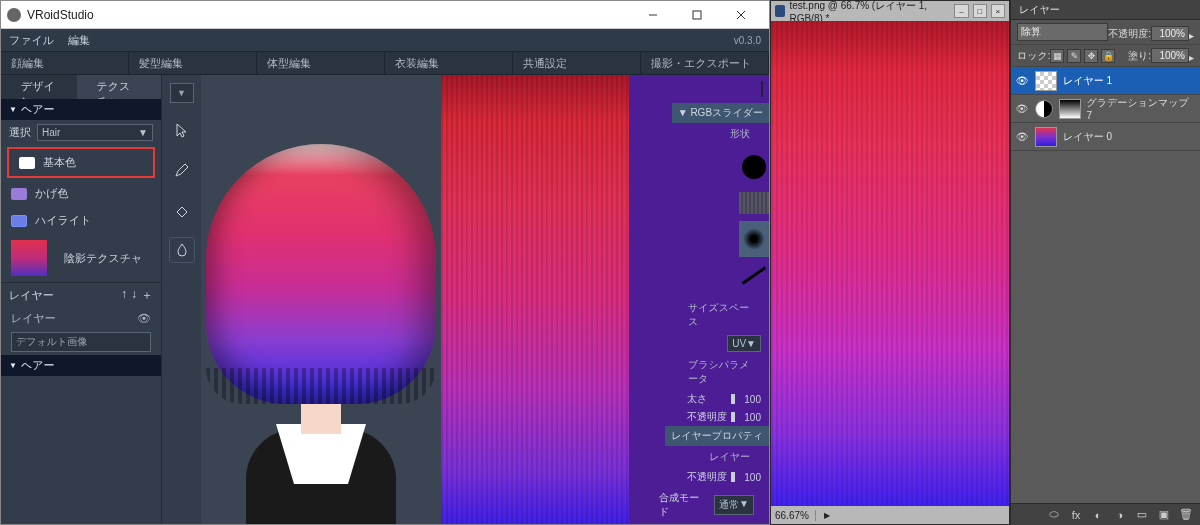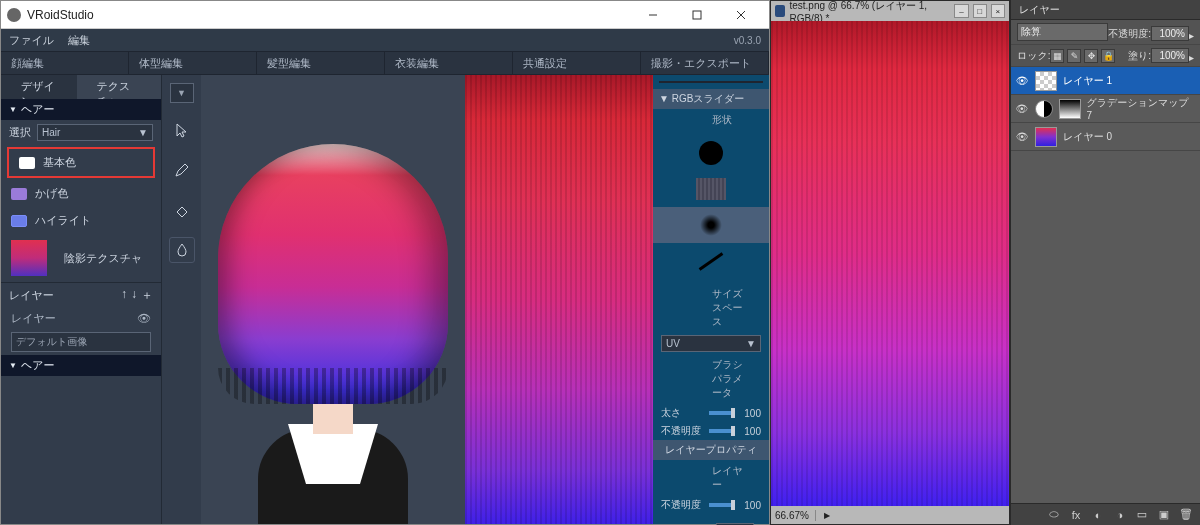--- a/index.html
+++ b/index.html
@@ -58,21 +58,21 @@
 .hair::after { content: ""; position: absolute; bottom: 0; left: 0; right: 0; height: 36px; background: repeating-linear-gradient(90deg, rgba(0,0,0,.3) 0 4px, transparent 4px 8px); border-radius: 0 0 80px 80px; }
 .neck { position: absolute; top: 250px; left: 95px; width: 40px; height: 40px; background: #f5d8c8; }
 .body { position: absolute; top: 285px; left: 40px; width: 150px; height: 120px; background: #1a1a1a; border-radius: 50px 50px 0 0; }
 .collar { position: absolute; top: 280px; left: 70px; width: 90px; height: 60px; background: #fff; clip-path: polygon(0 0,100% 0,80% 100%,20% 100%); }
 
 
 .texpreview { width: 188px; background: linear-gradient(180deg,#a81828 0%,#d82838 10%,#e03055 28%,#d82c80 50%,#b830b8 70%,#7a30d8 88%,#4020e8 100%); position: relative; }
 .texpreview::before { content: ""; position: absolute; inset: 0; background: repeating-linear-gradient(90deg, rgba(0,0,0,.12) 0 2px, transparent 2px 5px); }
 
 
-.rightpanel { width: 116px; background: #0c4a6e; color: #cdd5e0; display: flex; flex-direction: column; font-size: 10px; }
+.rightpanel { width: 140px; background: #4c1d95; color: #cdd5e0; display: flex; flex-direction: column; font-size: 10px; align-items: flex-end; }
 .rp-top { height: 18px; background: linear-gradient(90deg,#fff 0%,#fff 70%,#f00 85%,#800 100%); border: 1px solid #1e2530; margin: 6px; }
 .rp-head { background: #3e5670; padding: 3px 6px; font-size: 10px; }
 .rp-label { padding: 4px 19px; color: #aeb8c6; margin-left: 40px; }
 .shape-list { display: flex; flex-direction: column; align-items: center; padding: 4px 0; }
 .shape { width: 100%; height: 36px; display: flex; align-items: center; justify-content: center; }
 .shape.sel { background: #4a5f7a; }
 .circle-solid { width: 24px; height: 24px; background: #000; border-radius: 50%; }
 .rect-tex { width: 30px; height: 22px; background: repeating-linear-gradient(90deg,#556 0 2px,#445 2px 4px); }
 .circle-soft { width: 22px; height: 22px; background: radial-gradient(circle,#000 20%,transparent 70%); border-radius: 50%; }
 .line-diag { width: 28px; height: 3px; background: #000; transform: rotate(-35deg); }
@@ -145,22 +145,22 @@
 
   <div class="menubar">
     <span>ファイル</span>
     <span>編集</span>
     <span class="spacer"></span>
     <span class="version">v0.3.0</span>
   </div>
 
   <div class="tabbar">
     <div class="tab">顔編集</div>
+    <div class="tab">髪型編集</div>
     <div class="tab">体型編集</div>
-    <div class="tab">髪型編集</div>
     <div class="tab">衣装編集</div>
     <div class="tab">共通設定</div>
     <div class="tab">撮影・エクスポート</div>
   </div>
 
   <div class="vroid-body">
 
     <div class="leftpanel">
       <div class="subtabs">
         <div class="subtab">デザイン</div>

